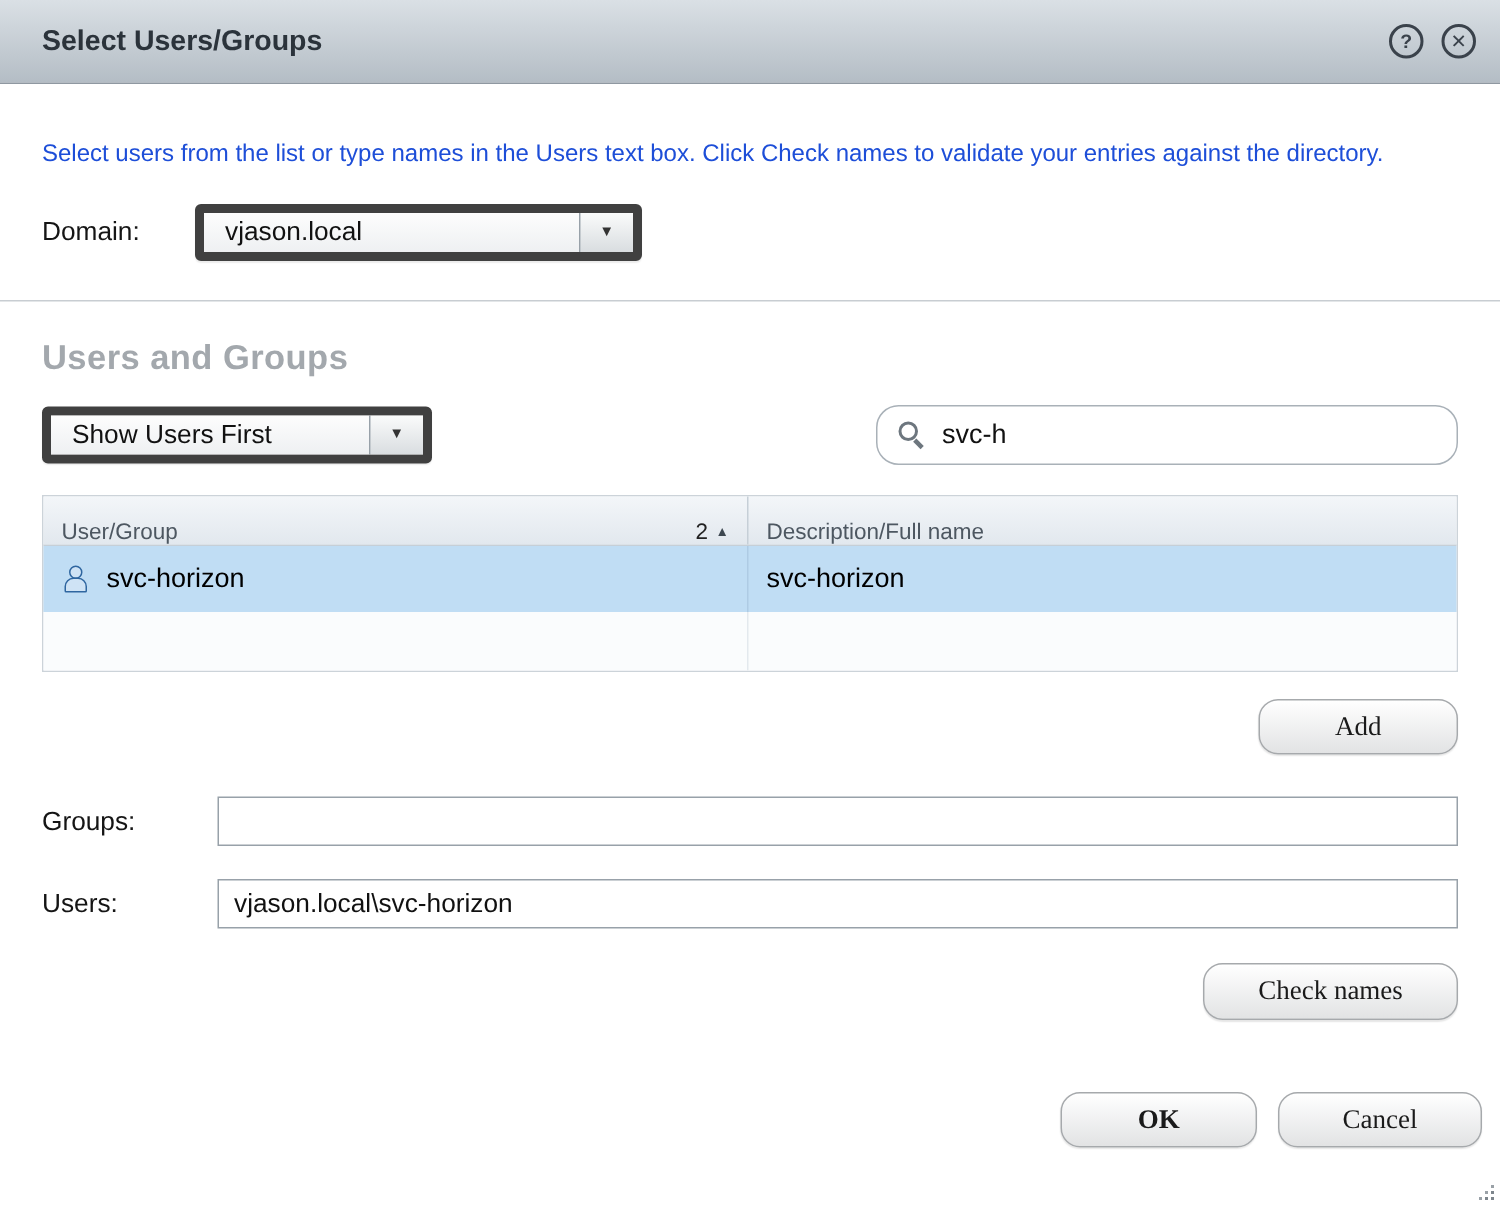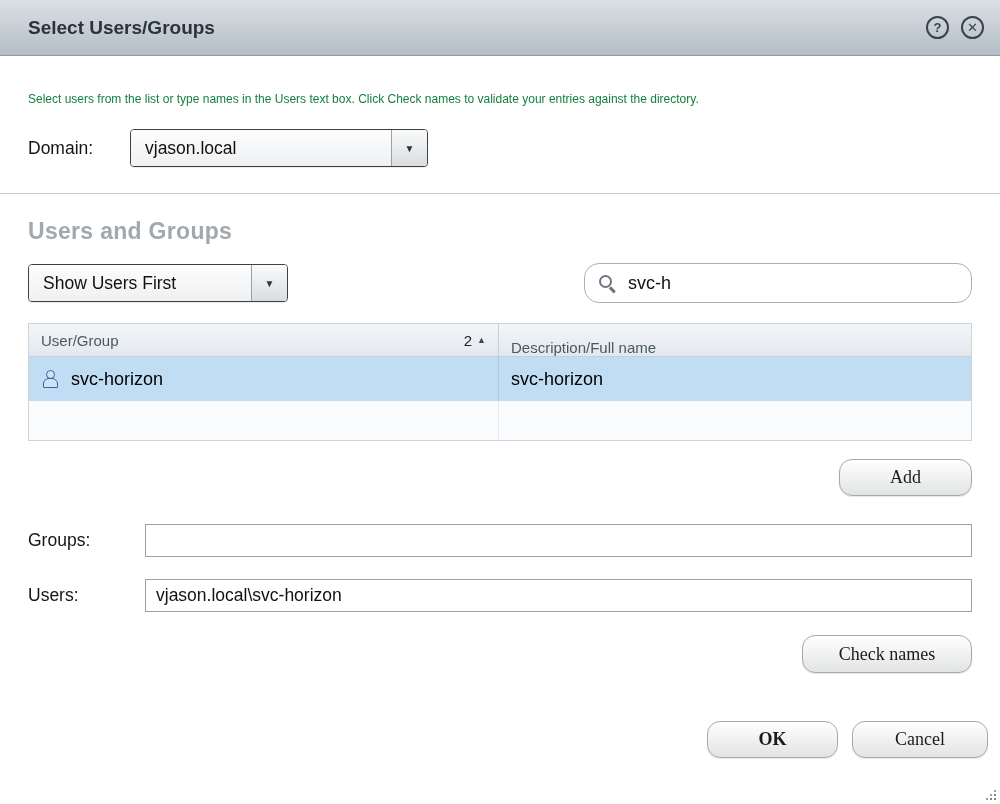--- a/index.html
+++ b/index.html
@@ -12,27 +12,27 @@
   .titlebar { height:56px; background:linear-gradient(#dae0e5,#b4bdc5); border-bottom:1px solid #8f98a1;
               display:flex; align-items:center; padding:0 16px 0 28px; }
   .titlebar .title { font-size:19px; font-weight:bold; color:#2b333b; }
   .titlebar .tb-icons { margin-left:auto; display:flex; gap:12px; align-items:center; }
   .circle-btn { width:23px; height:23px; border-radius:50%; border:2px solid #3a424b; color:#3a424b;
                 display:flex; align-items:center; justify-content:center; font-size:13px; font-weight:bold;
                 cursor:pointer; background:transparent; line-height:1; }
 
   .content { padding:0 28px; }
 
-  .instructions { margin-top:34px; font-size:12px; color:#15803d; line-height:1.6; max-width:940px; }
+  .instructions { margin-top:34px; font-size:16px; color:#1d4ed8; line-height:1.6; max-width:940px; }
 
   .row { display:flex; align-items:center; }
   .field-label { font-size:17.5px; color:#151515; flex:0 0 auto; }
 
   
-  .dropdown { display:inline-flex; align-items:stretch; height:38px; border:1px solid #404040; border-radius:4px;
+  .dropdown { display:inline-flex; align-items:stretch; height:38px; border:6px solid #404040; border-radius:4px;
               background:#fff; box-shadow:0 1px 1px rgba(0,0,0,.08); overflow:hidden; cursor:pointer; }
   .dropdown .value { padding:0 14px; display:flex; align-items:center; font-size:17.5px; color:#111; flex:1;
                      background:linear-gradient(#fdfdfd,#eef0f2); }
   .dropdown .arrow { width:36px; border-left:1px solid #98a1a9; background:linear-gradient(#fafbfb,#d9dde0);
                      display:flex; align-items:center; justify-content:center; font-size:10px; color:#333; }
 
   .domain-row { margin-top:20px; }
   .domain-row .field-label { width:102px; }
   .domain-dropdown { width:298px; }
 
@@ -49,21 +49,21 @@
   .search-glyph::before { content:""; position:absolute; left:0; top:0; width:9px; height:9px;
                           border:2px solid #6d767e; border-radius:50%; }
   .search-glyph::after { content:""; position:absolute; left:11px; top:11px; width:7px; height:2.5px;
                          background:#6d767e; transform:rotate(45deg); transform-origin:left center; }
   .searchbox input { border:none; outline:none; font-size:18px; color:#111; flex:1; font-family:inherit; background:transparent; }
 
   
   .table { margin-top:20px; border:1px solid #ccd3d9; }
   .thead { display:flex; height:33px; background:linear-gradient(#f3f6f9,#e2e8ee); border-bottom:1px solid #c6cfd7;
            font-size:15px; color:#4d5761; }
-  .th1 { width:470px; display:flex; align-items:center; padding:0 12px; border-right:1px solid #c6cfd7; cursor:pointer; }
+  .th1 { width:470px; display:flex; align-items:flex-end; padding:0 12px; border-right:1px solid #c6cfd7; cursor:pointer; }
   .th2 { flex:1; display:flex; align-items:flex-end; padding:0 12px; cursor:pointer; }
   .sort { margin-left:auto; display:flex; align-items:center; gap:5px; }
   .sort .count { font-size:15px; color:#222; }
   .sort .tri { font-size:9px; color:#3d4750; }
   .trow { display:flex; height:44px; font-size:18px; color:#000;text-align:center; }
   .trow.selected { background:#c0ddf4; cursor:pointer; }
   .td1 { width:470px; display:flex; align-items:center; padding:0 14px; gap:13px; border-right:1px solid #aecbe4; }
   .td2 { flex:1; display:flex; align-items:center; padding:0 12px; }
   .trow.empty { height:39px; background:#fafcfd; }
   .trow.empty .td1 { border-right:1px solid #e3e9ee; }

